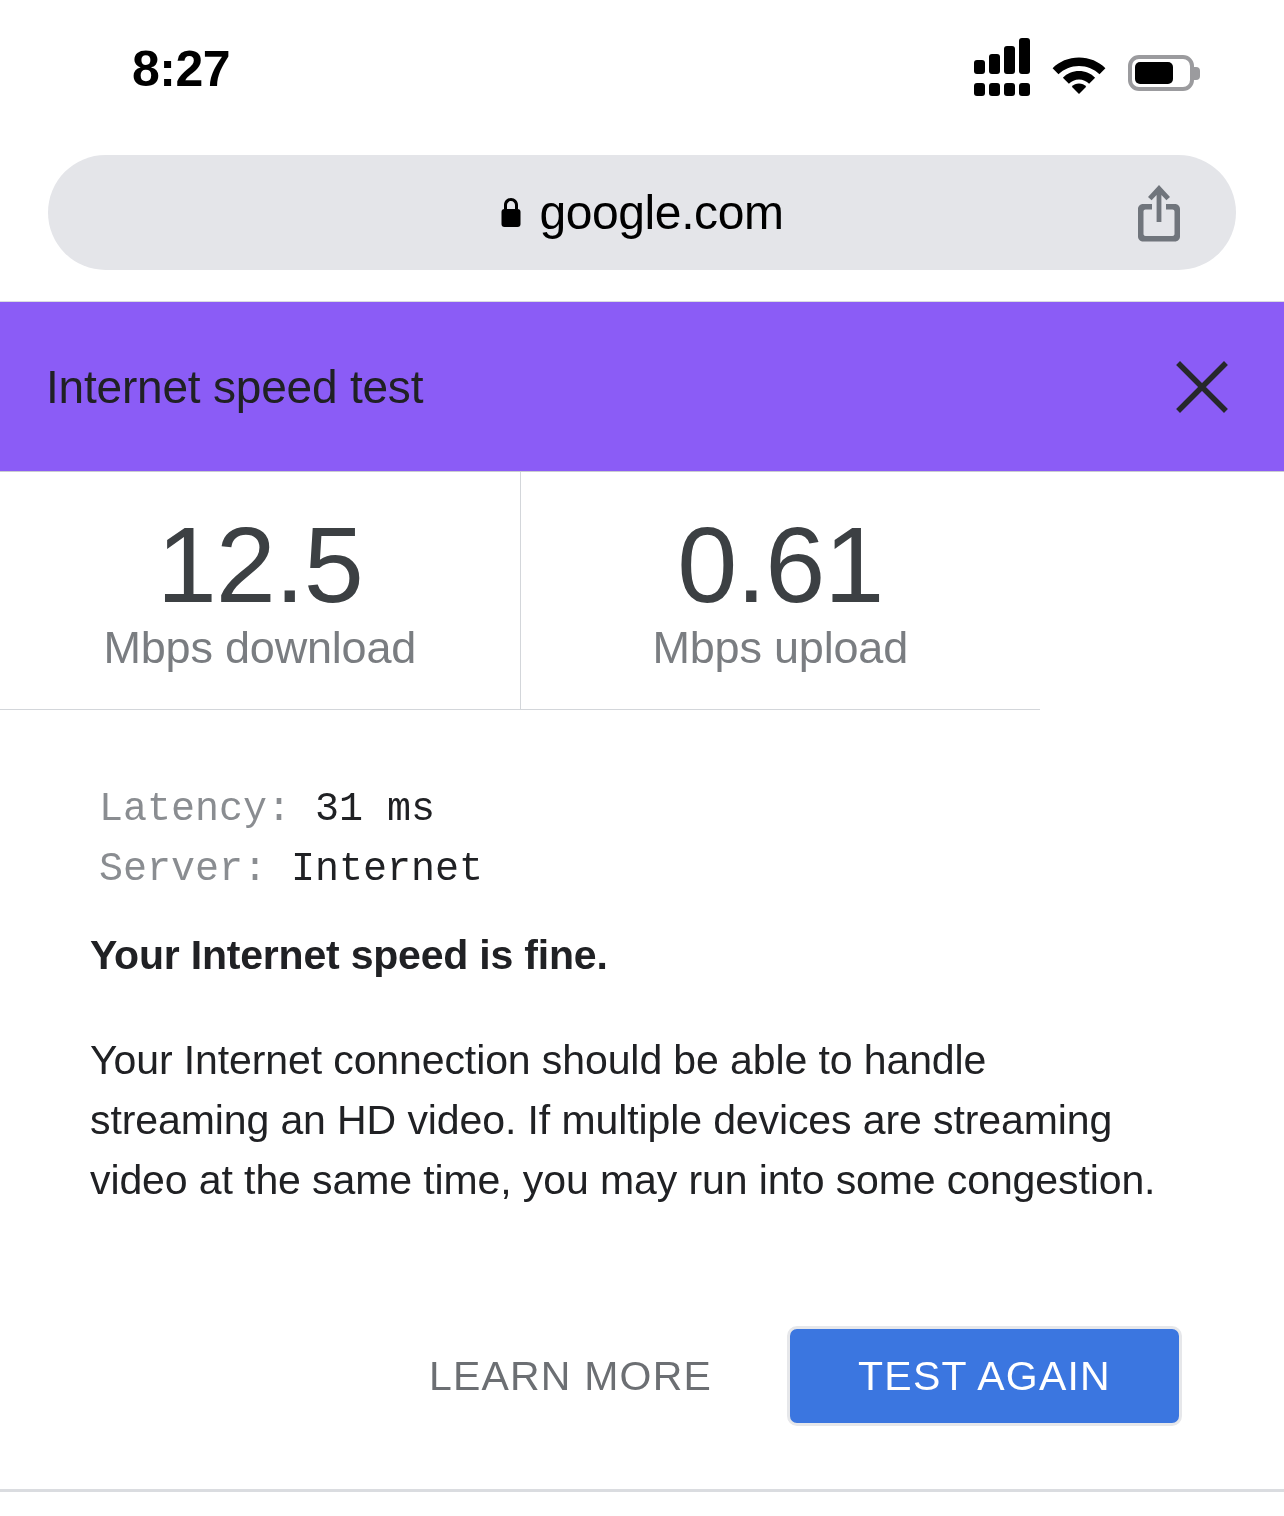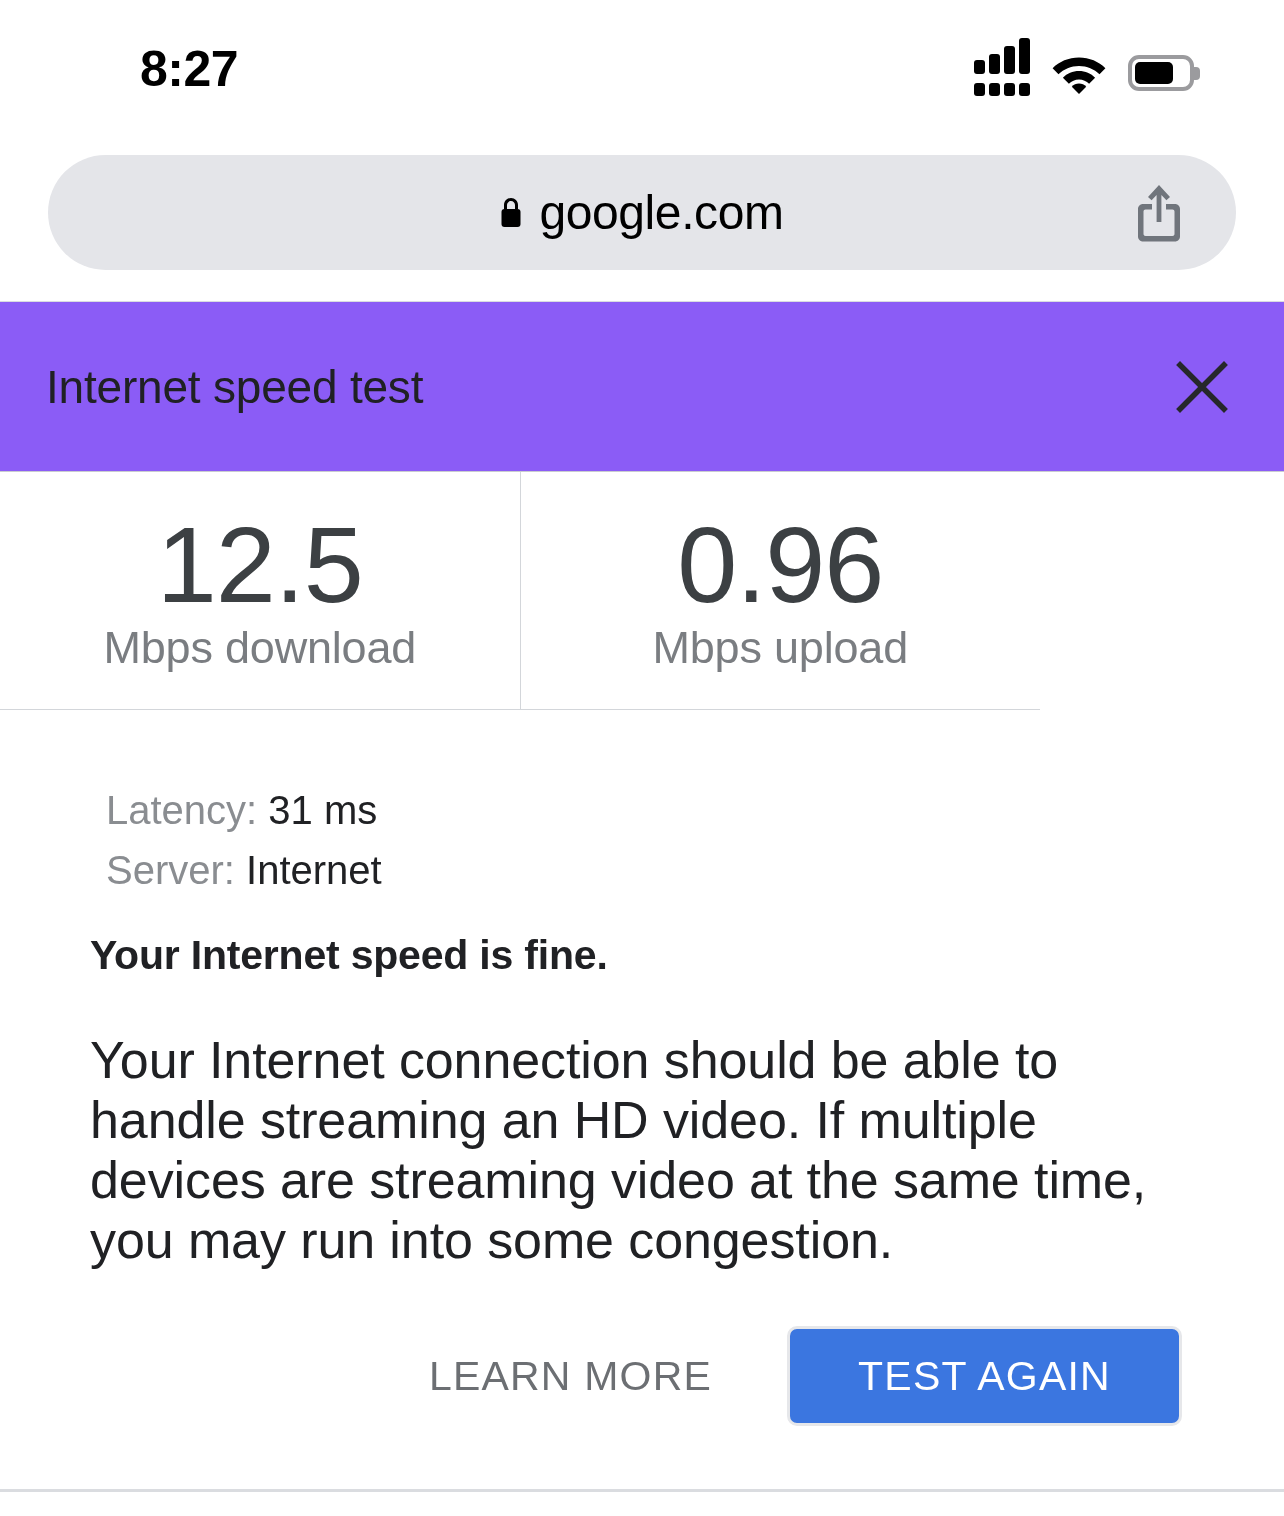--- a/index.html
+++ b/index.html
@@ -10,21 +10,21 @@
     -webkit-font-smoothing:antialiased;
     overflow:hidden;
   }
 
   
   .statusbar {
     position:absolute; top:0; left:0; width:1284px; height:130px;
     background:#ffffff;
   }
   .clock {
-    position:absolute; left:140px; top:44px;
+    position:absolute; left:132px; top:44px;
     font-size:50px; font-weight:700; color:#000000;
     letter-spacing:-0.5px; line-height:1;
   }
   .status-icons {
     position:absolute; right:84px; top:48px;
     display:flex; align-items:center; gap:22px; height:52px;
   }
   .signal { position:relative; width:56px; height:48px; }
   .signal .bar { position:absolute; bottom:24px; width:11px; background:#000; border-radius:3px; }
   .signal .b1 { left:0px;  height:14px; }
@@ -106,35 +106,35 @@
     font-size:108px; font-weight:300; color:#3c4043;
     line-height:1; letter-spacing:-1px;
   }
   .speed-label {
     margin-top:6px;
     font-size:45px; color:#7a7d81; line-height:1; letter-spacing:-0.2px;
   }
 
   
   .body-area { position:absolute; top:710px; left:0; width:1284px; }
-  .meta { position:absolute; left:106px; top:70px; }
+  .meta { position:absolute; left:99px; top:70px;font-family:Liberation Mono, monospace; }
   .meta-row {
     font-size:40px; line-height:60px; color:#202124; white-space:nowrap;
   }
   .meta-label { color:#8a8d91; }
   .meta-value { color:#202124; }
 
   .verdict {
     position:absolute; left:90px; top:225px;
     font-size:41px; font-weight:700; color:#202124;
     letter-spacing:-0.2px; line-height:1;
   }
   .description {
     position:absolute; left:90px; top:320px; width:1075px;
-    font-size:52px; line-height:60px; color:#202124; letter-spacing:-0.1px;
+    font-size:41px; line-height:60px; color:#202124; letter-spacing:-0.1px;
   }
 
   
   .actions {
     position:absolute; top:1326px; left:0; width:1284px; height:100px;
   }
   .learn-more {
     position:absolute; right:572px; top:50%; transform:translateY(-50%);
     font-size:41px; font-weight:500; color:#6c6f73;
     letter-spacing:1.2px; line-height:1;
@@ -214,21 +214,21 @@
     </svg>
   </div>
 </div>
 
 <div class="speeds">
   <div class="speed-cell left">
     <div class="speed-value">12.5</div>
     <div class="speed-label">Mbps download</div>
   </div>
   <div class="speed-cell">
-    <div class="speed-value">0.96</div>
+    <div class="speed-value">0.61</div>
     <div class="speed-label">Mbps upload</div>
   </div>
 </div>
 
 <div class="body-area">
 
   <div class="meta">
     <div class="meta-row">
       <span class="meta-label">Latency:</span>
       <span class="meta-value">31 ms</span>

